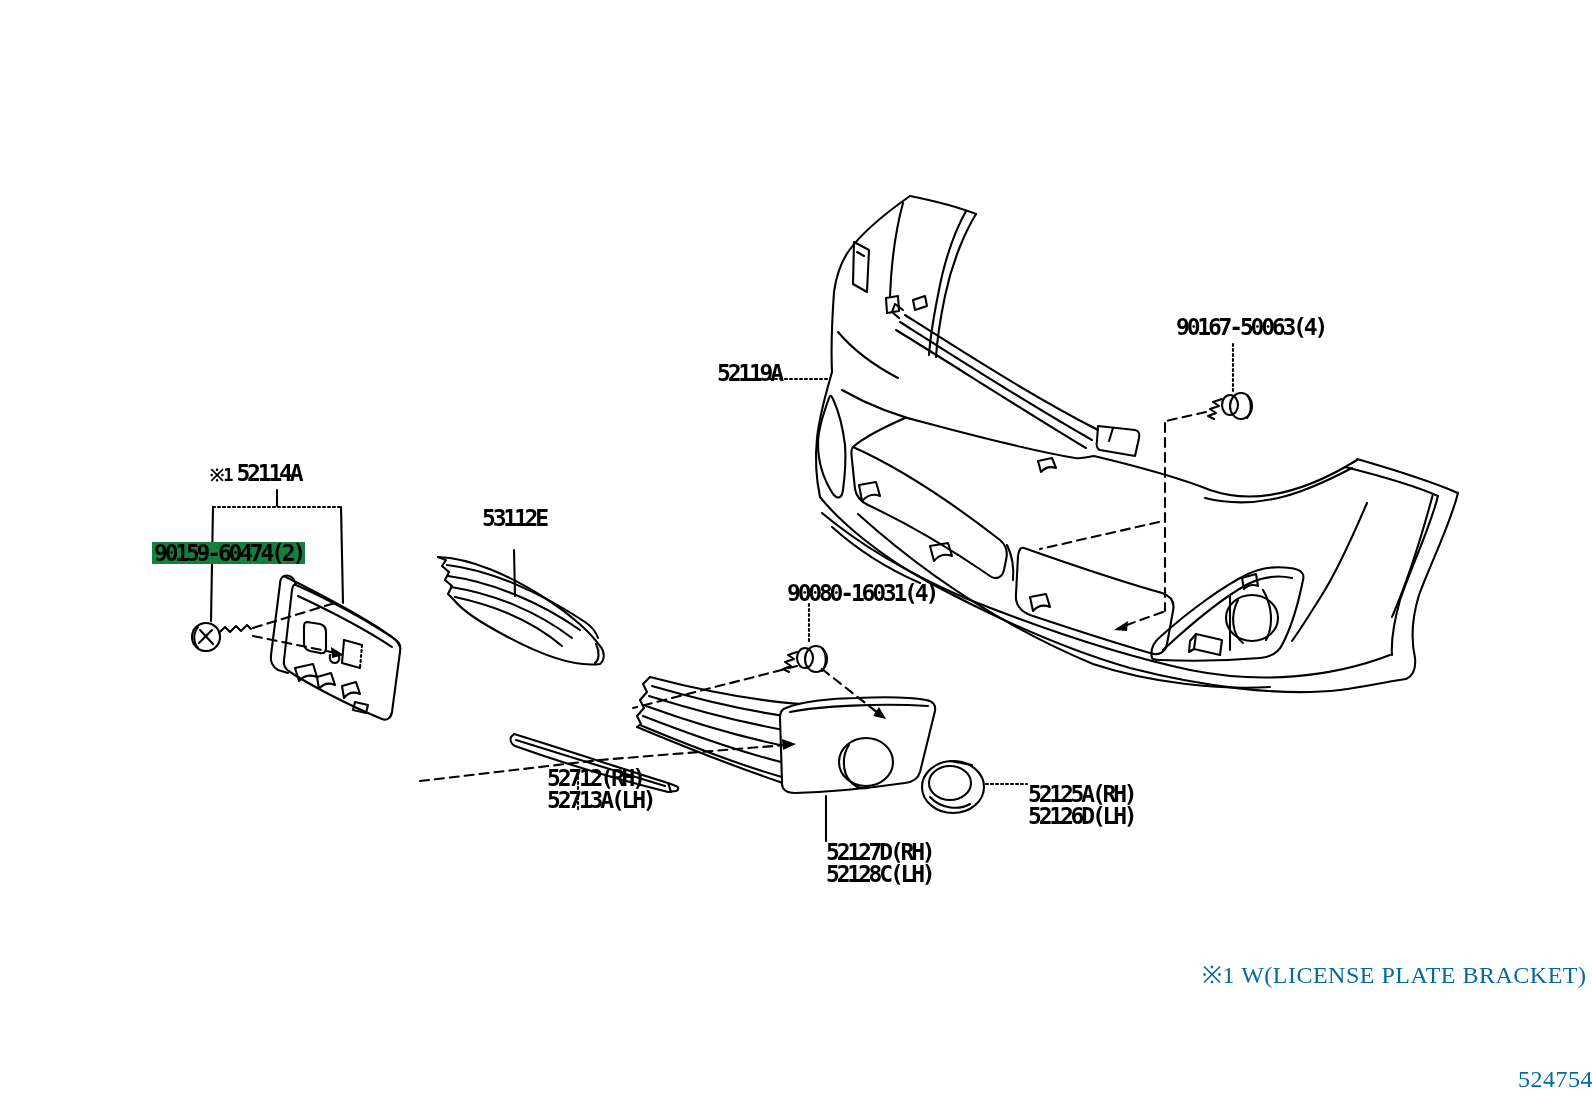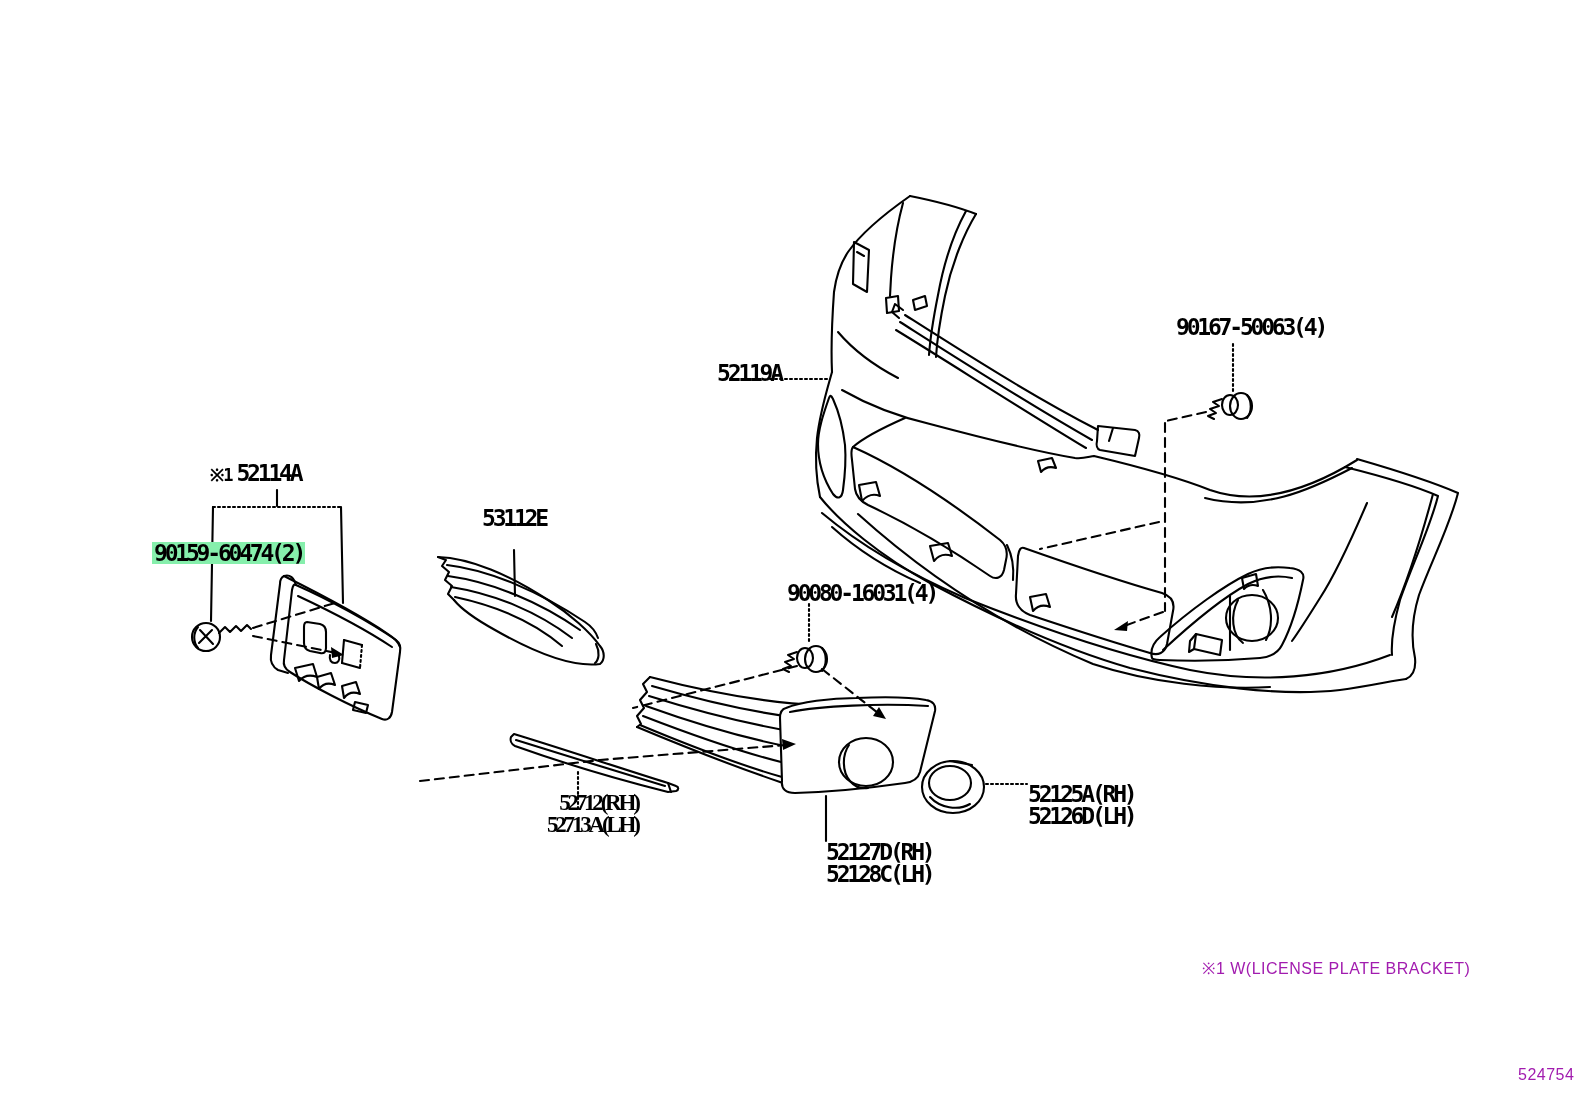--- a/index.html
+++ b/index.html
@@ -6,28 +6,28 @@
   .stage{
     position:relative;width:1592px;height:1099px;background:#ffffff;
     font-family:"DejaVu Sans Mono","Liberation Mono",monospace;
     overflow:hidden;
   }
   .stage svg{position:absolute;left:0;top:0;}
   .pn{
     position:absolute;
     font-family:"DejaVu Sans Mono","Liberation Mono",monospace;
     font-weight:bold;font-size:23px;letter-spacing:-3.2px;
-    color:#000;white-space:nowrap;line-height:22px;text-align:right;
+    color:#000;white-space:nowrap;line-height:22px;
   }
   .pn .pfx{font-size:17px;font-weight:bold;letter-spacing:-1px;margin-right:4px;}
-  .pn.bgw{background:#86efac;padding:0 2px;}
+  .pn.bgw{background:#15803d;padding:0 2px;}
   .note{
     position:absolute;
-    font-family:Liberation Sans, sans-serif;
-    font-size:16px;color:#a21caf;letter-spacing:0.5px;white-space:nowrap;
+    font-family:Liberation Serif, serif;
+    font-size:24px;color:#0369a1;letter-spacing:0.5px;white-space:nowrap;
   }
   path,ellipse,circle,line{vector-effect:non-scaling-stroke;}
 </style>
 </head>
 <body>
 
 <div class="stage">
 
 <svg width="1592" height="1099" viewBox="0 0 1592 1099" fill="none" stroke="#000" stroke-width="2.1" stroke-linecap="round" stroke-linejoin="round">
 
@@ -217,21 +217,21 @@
 
   <div class="pn" style="left:482px;top:507px;">53112E</div>
 
   <div class="pn" style="left:747px;top:582px;margin-left:40px;">90080-16031(4)</div>
 
   <div class="pn" style="left:1028px;top:783px;">
     <div>52125A(RH)</div>
     <div>52126D(LH)</div>
   </div>
 
-  <div class="pn" style="left:547px;top:792px;font-family:Liberation Serif, serif;">
+  <div class="pn" style="left:547px;top:767px;">
     <div>52712(RH)</div>
     <div>52713A(LH)</div>
   </div>
 
   <div class="pn" style="left:794px;top:841px;margin-left:32px;">
     <div>52127D(RH)</div>
     <div>52128C(LH)</div>
   </div>
 
   <div class="note" style="left:1202px;top:957px;">※1 W(LICENSE PLATE BRACKET)</div>

